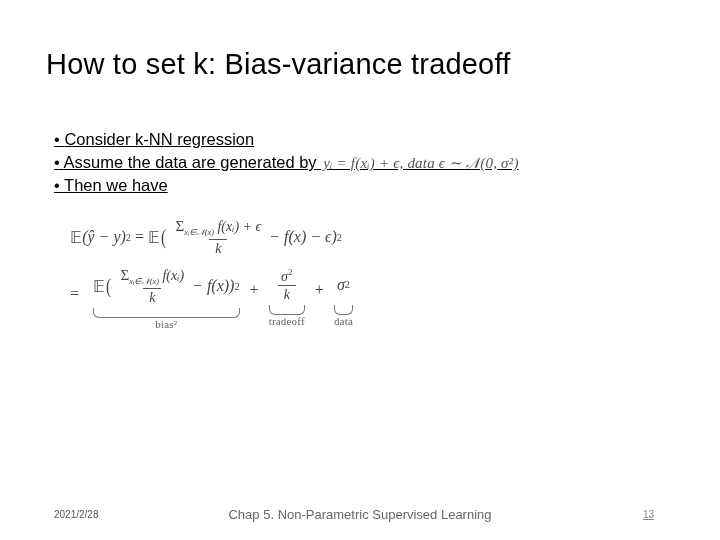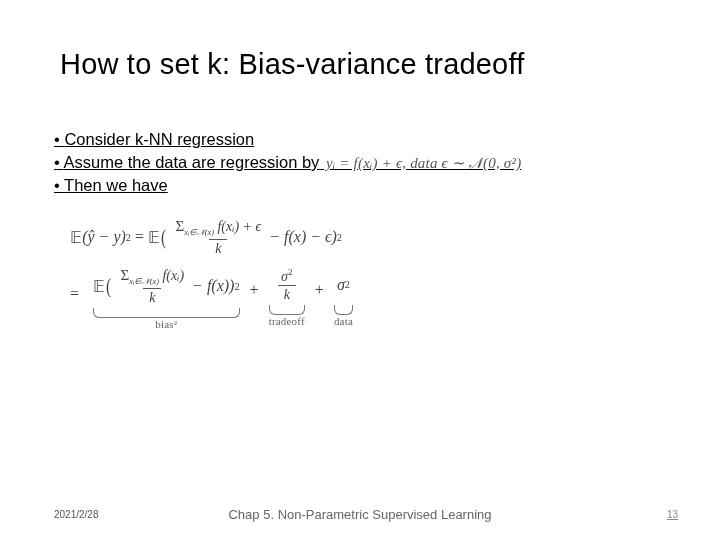--- a/index.html
+++ b/index.html
@@ -5,21 +5,21 @@
   * { margin: 0; padding: 0; box-sizing: border-box; }
   html, body { width: 720px; height: 540px; background: #000; font-family: Arial, Helvetica, sans-serif; }
   .slide {
     position: absolute;
     left: 0; top: 0;
     width: 720px; height: 540px;
     background: #fff;
   }
   .title {
     position: absolute;
-    left: 60px; top: 48px;
+    left: 46px; top: 48px;
     font-size: 29px;
     font-weight: 400;
     color: #000;
     letter-spacing: 0.2px;
   }
   .bullets {
     position: absolute;
     left: 54px; top: 128px;
     font-size: 16.5px;
     color: #000;
@@ -92,38 +92,38 @@
   }
   .plus { margin: 14px 6px 0; }
 
   .footer {
     position: absolute;
     left: 0; bottom: 20px;
     width: 720px;
     display: flex;
     justify-content: space-between;
     align-items: center;
-    padding: 0 42px 0 54px;
+    padding: 0 66px 0 54px;
     font-size: 10px;
     color: #555;
   }
   .footer .center { position: absolute; left: 0; right: 0; text-align: center; font-size: 13px; color: #666; }
   .footer .page { color: #888; text-decoration: underline; }
 </style>
 </head>
 <body>
 
 <div class="slide">
 
   <h1 class="title">How to set k: Bias-variance tradeoff</h1>
 
   <ul class="bullets">
     <li><span>Consider k-NN regression</span></li>
     <li>
-      <span>Assume the data are regression by</span>
+      <span>Assume the data are generated by</span>
       <span class="inline-math">yᵢ = f(xᵢ) + ϵ, data ϵ ∼ 𝒩(0, σ²)</span>
     </li>
     <li><span>Then we have</span></li>
   </ul>
 
   <div class="eq">
 
     <div class="row">
       <span class="bb">𝔼</span>
       <span class="it">(ŷ − y)</span>

